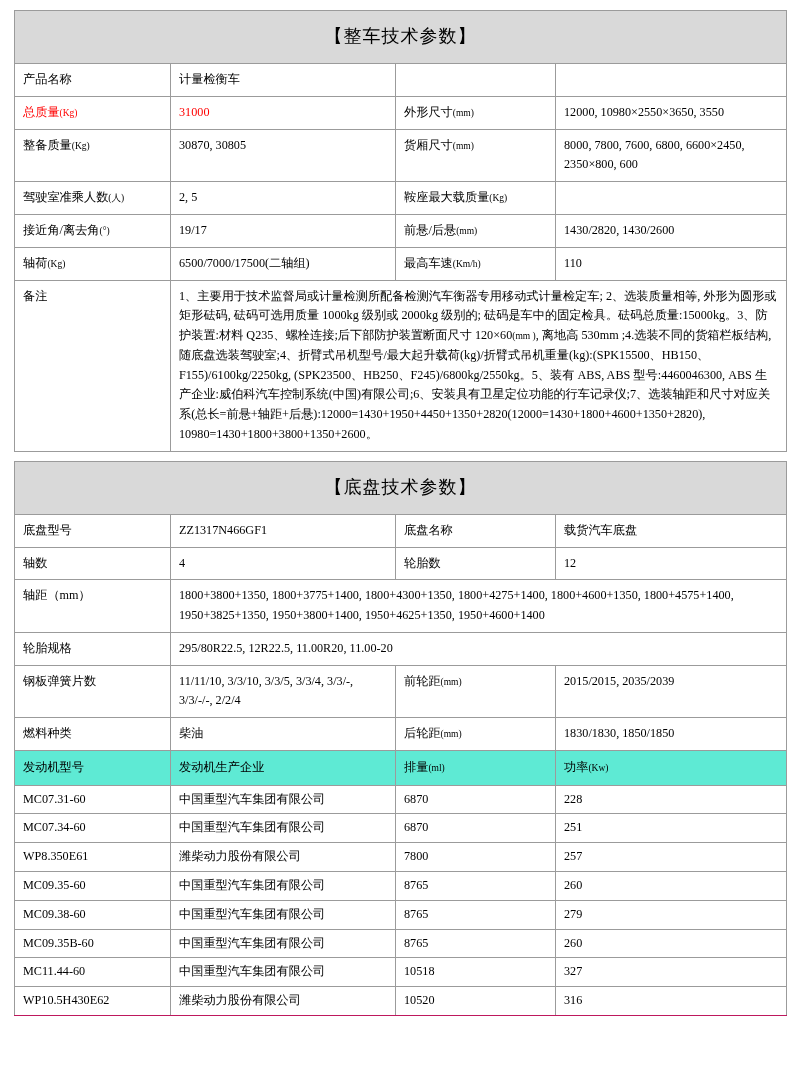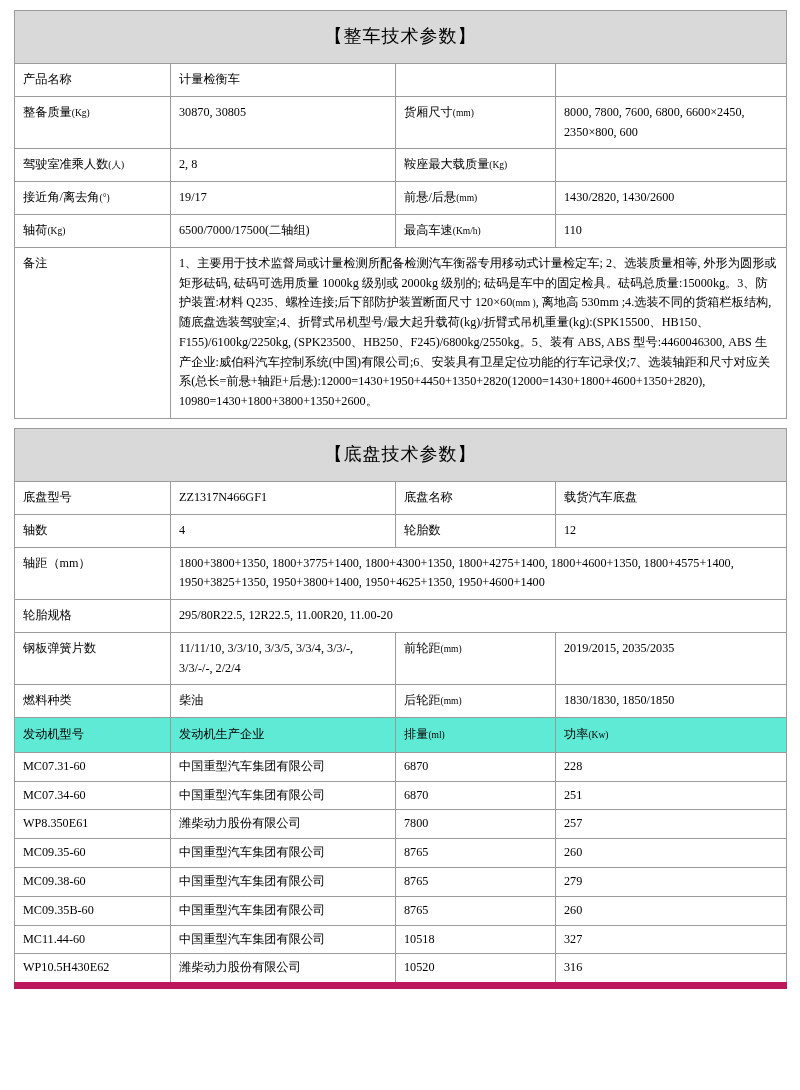--- a/index.html
+++ b/index.html
@@ -58,21 +58,21 @@
   }
   .eng-row td {
     border-left: 1px solid #9b9b9b;
     border-right: 1px solid #9b9b9b;
     border-top: none;
     border-bottom: none;
     padding-top: 4px !important;
     padding-bottom: 4px !important;
   }
   .eng-row.last td {
-    border-bottom: 7px solid #be185d;
+    border-bottom: 1px solid #be185d;
   }
   .remark-body {
     line-height: 1.95;
     text-align: justify;
   }
   col.c1 { width: 156px; }
   col.c2 { width: 225px; }
   col.c3 { width: 160px; }
   col.c4 { width: 231px; }
 </style>
@@ -93,31 +93,37 @@
         <td class="section-title" colspan="4">【整车技术参数】</td>
       </tr>
 
       <tr>
         <td>产品名称</td>
         <td>计量检衡车</td>
         <td></td>
         <td></td>
       </tr>
 
+      <tr>
+        <td class="red-text">总质量<span class="unit">(Kg)</span></td>
+        <td class="red-text">31000</td>
+        <td>外形尺寸<span class="unit">(mm)</span></td>
+        <td>12000, 10980×2550×3650, 3550</td>
+      </tr>
 
       <tr>
         <td>整备质量<span class="unit">(Kg)</span></td>
         <td>30870, 30805</td>
         <td>货厢尺寸<span class="unit">(mm)</span></td>
         <td>8000, 7800, 7600, 6800, 6600×2450, 2350×800, 600</td>
       </tr>
 
       <tr>
         <td>驾驶室准乘人数<span class="unit">(人)</span></td>
-        <td>2, 8</td>
+        <td>2, 5</td>
         <td>鞍座最大载质量<span class="unit">(Kg)</span></td>
         <td></td>
       </tr>
 
       <tr>
         <td>接近角/离去角<span class="unit">(°)</span></td>
         <td>19/17</td>
         <td>前悬/后悬<span class="unit">(mm)</span></td>
         <td>1430/2820, 1430/2600</td>
       </tr>
@@ -172,21 +178,21 @@
 
       <tr>
         <td>轮胎规格</td>
         <td colspan="3">295/80R22.5, 12R22.5, 11.00R20, 11.00-20</td>
       </tr>
 
       <tr>
         <td>钢板弹簧片数</td>
         <td>11/11/10, 3/3/10, 3/3/5, 3/3/4, 3/3/-, 3/3/-/-, 2/2/4</td>
         <td>前轮距<span class="unit">(mm)</span></td>
-        <td>2019/2015, 2035/2035</td>
+        <td>2015/2015, 2035/2039</td>
       </tr>
 
       <tr>
         <td>燃料种类</td>
         <td>柴油</td>
         <td>后轮距<span class="unit">(mm)</span></td>
         <td>1830/1830, 1850/1850</td>
       </tr>
 
 

